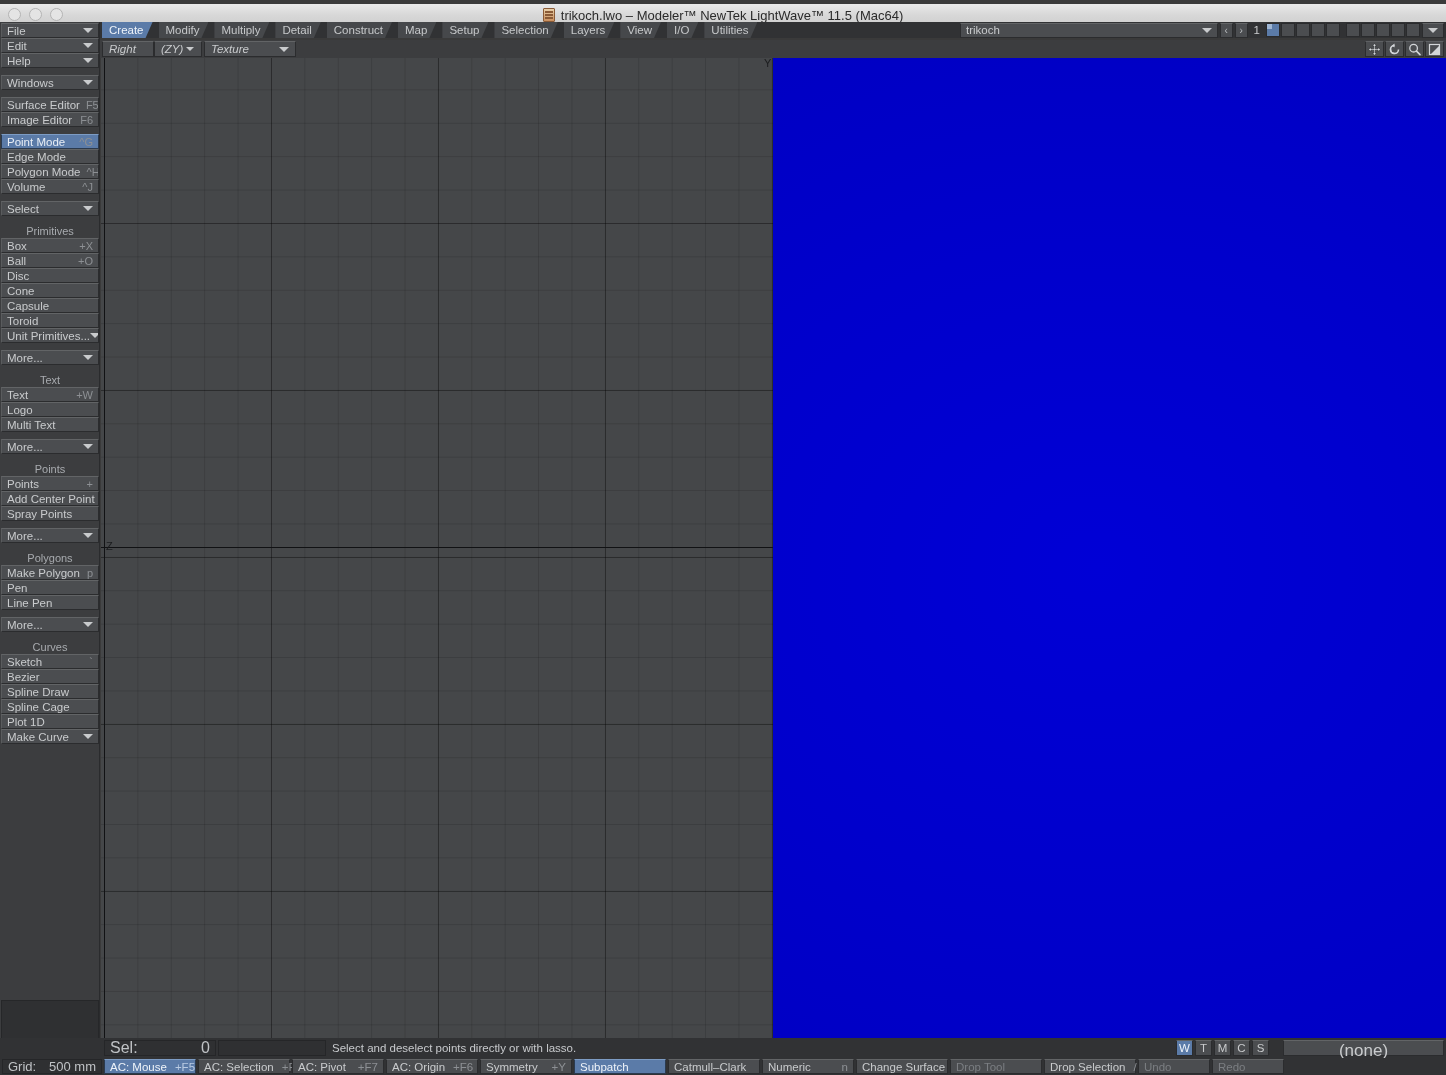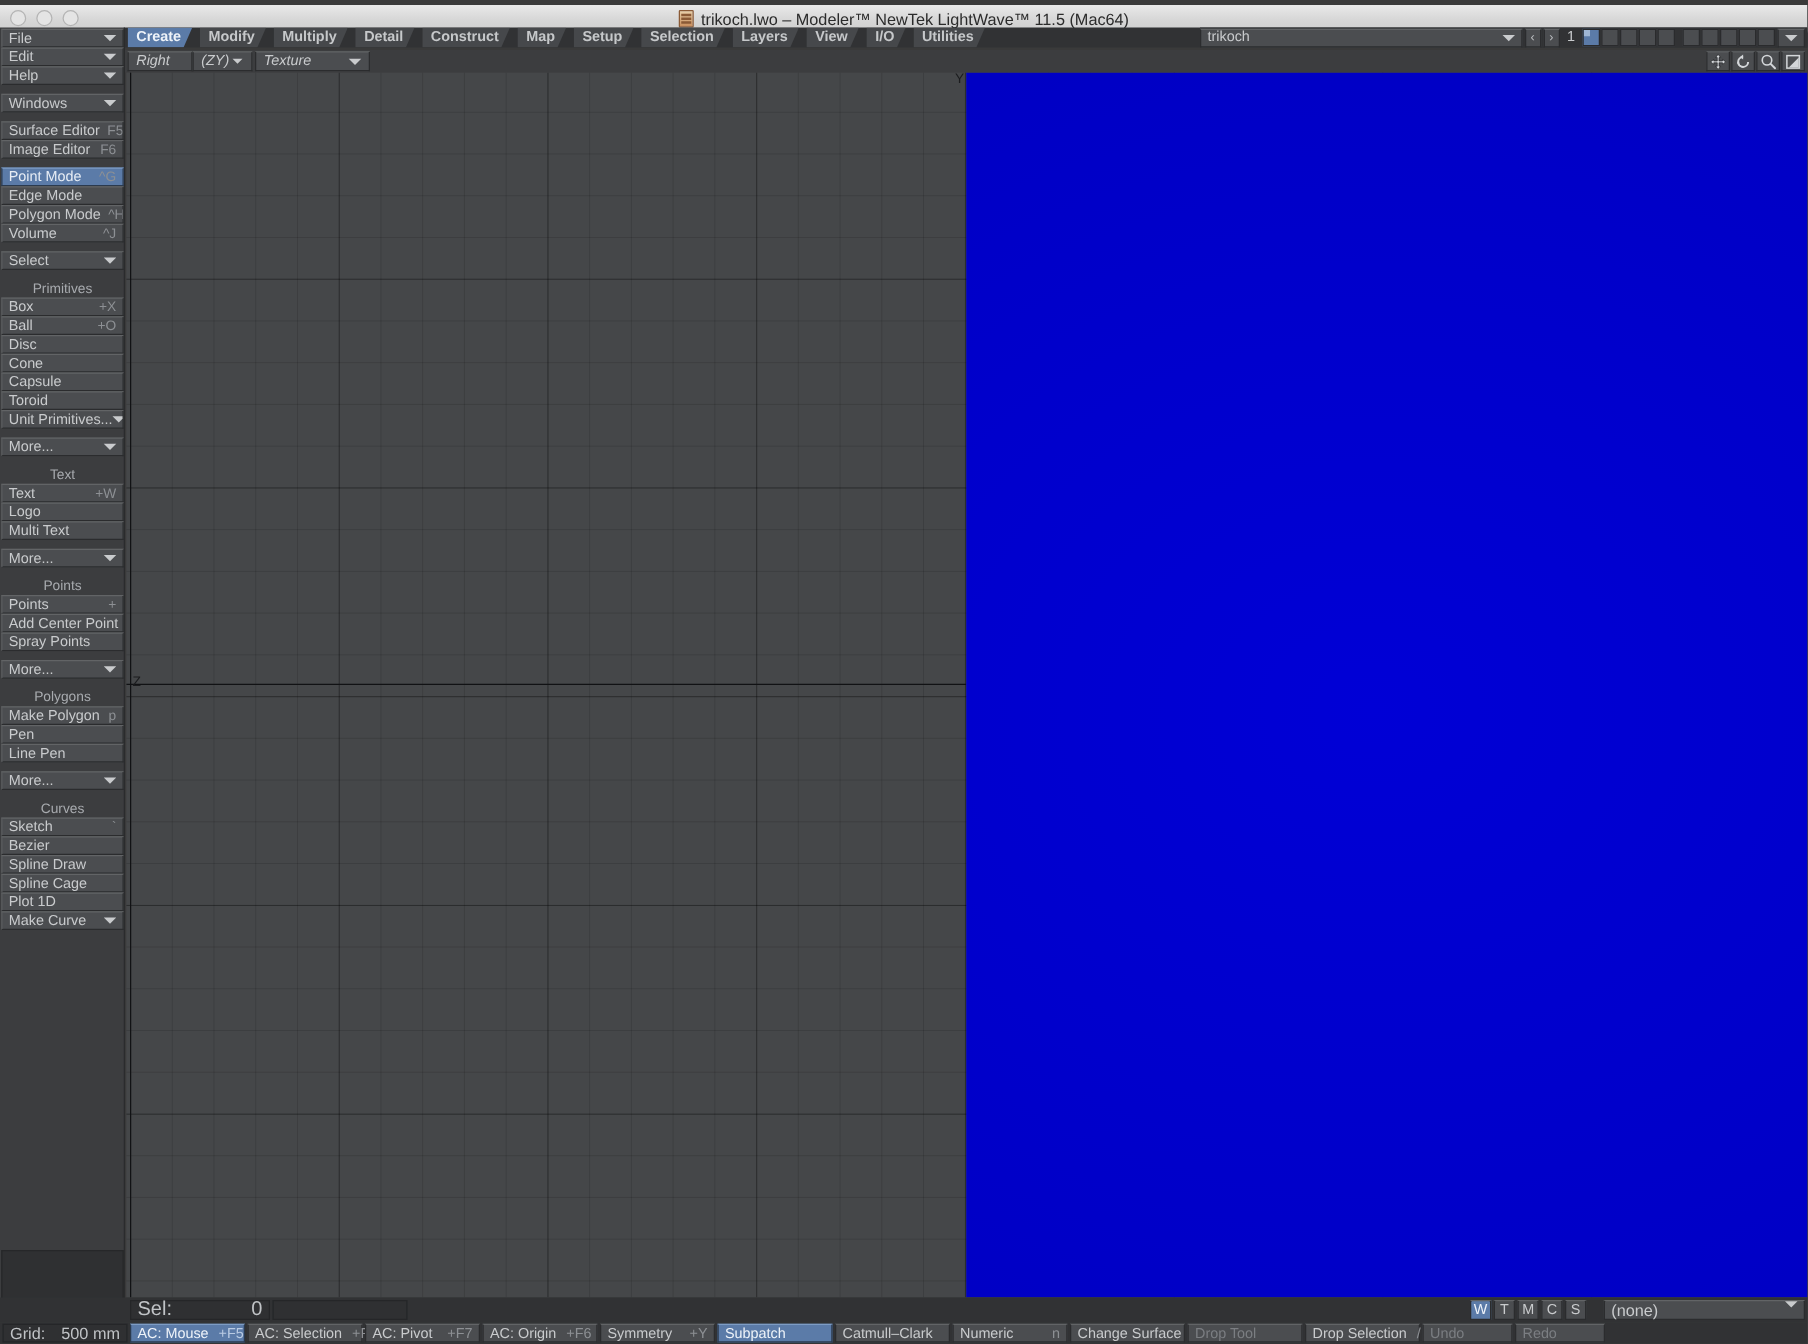--- a/index.html
+++ b/index.html
@@ -78,21 +78,21 @@
   .side-gap { height: 7px; }
   .side-blank {
     position:absolute; left:1px; top:978px; width:98px; height:52px;
     background:#2f3032; border:1px solid #262729;
   }
 
   
   .tabrow {
     position: absolute; left: 100px; top: 22px; width: 1346px; height: 16px;
     background: #313234;
-    display: flex; align-items: flex-end; font-weight: bold;
+    display: flex; align-items: flex-end;
   }
   .tab {
     height: 16px; display: flex; align-items: center;
     padding: 0 9px 0 7px;
     font-size: 11.5px; color: #c6c8ca;
     background: #46484b;
     border-right: none;
     position: relative;
     margin-right: 6px;
     clip-path: polygon(0 0, 100% 0, calc(100% - 7px) 100%, 0 100%);
@@ -210,22 +210,22 @@
   .wtmcs .b {
     width:17px; height:16px; background:#4b4d50;
     border:1px solid #2b2c2e; border-top-color:#626466;
     display:flex; align-items:center; justify-content:center;
     font-size:11.5px; color:#c9cbcd;
   }
   .wtmcs .b.on { background:#5b7ba8; color:#eef3f9; }
   .nonesel {
     position:absolute; left:1283px; top:1040px; width:161px; height:16px;
     background:#4b4d50; border:1px solid #2b2c2e; border-top-color:#626466;
-    display:flex; align-items:flex-start; padding:0 5px;
-    font-size:13px; color:#c9cbcd;
+    display:flex; align-items:center; padding:0 5px;
+    font-size:17px; color:#c9cbcd;flex-direction:column;
   }
 
   
   .bottombar {
     position:absolute; left:0; top:1058px; width:1446px; height:17px;
     background:#313234;
     display:flex; align-items:center; gap:2px; padding:0 2px;
   }
   .bb {
     height:15px; background:#4b4d50; border:1px solid #2b2c2e;
@@ -549,20 +549,21 @@
     <div class="bluepanel"></div>
   </div>
 
   <div class="statusrow"></div>
 
   <div class="selfield">
     <span>Sel:</span>
     <span class="v">0</span>
   </div>
   <div class="selfield2"></div>
+  <div class="hintmsg">Select and deselect points directly or with lasso.</div>
 
   <div class="wtmcs" id="wtmcs-host">
       <div class="b on">
         <span>W</span>
       </div>
       <div class="b">
         <span>T</span>
       </div>
       <div class="b">
         <span>M</span>

